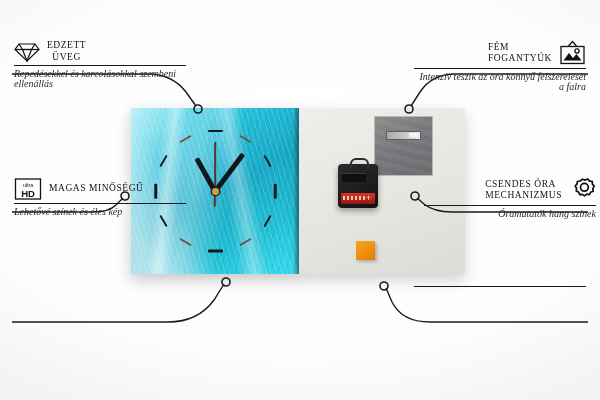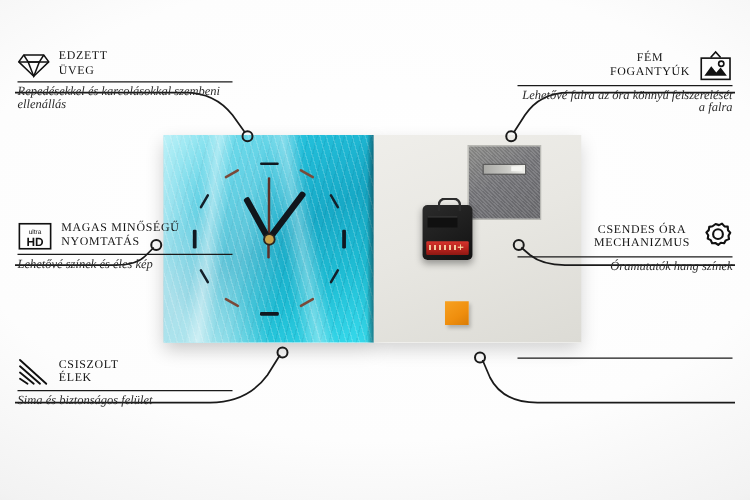--- a/index.html
+++ b/index.html
@@ -186,22 +186,23 @@
   }
   .callout.left .head  { justify-content: flex-start; }
   .callout.right .head { justify-content: flex-end; }
   .callout .title {
     font-size: 9.5px;
     letter-spacing: .55px;
     color: #131313;
     line-height: 11.5px;
     text-transform: uppercase;
     font-family: "Liberation Serif", serif;
-  }
-  .callout.right .title { text-align: center; }
+    text-align: center;
+  }
+  .callout.right .title { text-align: left; }
   .callout .rule {
     height: 1px;
     background: #1a1a1a;
     width: 100%;
   }
   .callout .desc {
     font-size: 10px;
     color: #2a2a2a;
     line-height: 9.6px;
     padding-top: 3px;
@@ -300,66 +301,47 @@
 
   <div class="callout left" style="left:14px; top:177px;">
     <div class="head">
       <svg class="ico" width="28" height="24" viewBox="0 0 28 24">
         <rect x="1.5" y="2" width="25" height="20" fill="none" stroke="#111" stroke-width="1.3"></rect>
         <text x="14" y="10" text-anchor="middle" font-family="Liberation Sans, sans-serif" font-size="5.2" fill="#111">ultra</text>
         <text x="14" y="19.5" text-anchor="middle" font-family="Liberation Sans, sans-serif" font-size="9.5" font-weight="bold" fill="#111">HD</text>
       </svg>
       <div>
         <div class="title">MAGAS MINŐSÉGŰ</div>
-        <div class="title">NYOMTATÁS</div>
       </div>
     </div>
     <div class="rule"></div>
     <div class="desc">Lehetővé színek és éles kép</div>
   </div>
 
-  <div class="callout left" style="left:14px; top:286px;">
-    <div class="head">
-      <svg class="ico" width="26" height="24" viewBox="0 0 26 24">
-        <g stroke="#111" stroke-width="1.5" stroke-linecap="round">
-          <line x1="2" y1="2" x2="23" y2="21"></line>
-          <line x1="2" y1="7" x2="18" y2="21"></line>
-          <line x1="2" y1="12" x2="13" y2="21"></line>
-          <line x1="2" y1="17" x2="8" y2="21"></line>
-        </g>
-      </svg>
-      <div>
-        <div class="title">CSISZOLT</div>
-        <div class="title">ÉLEK</div>
-      </div>
-    </div>
-    <div class="rule"></div>
-    <div class="desc">Sima és biztonságos felület</div>
-  </div>
 
   <div class="callout right" style="left:414px; top:40px;">
     <div class="head">
       <div>
         <div class="title">FÉM</div>
         <div class="title">FOGANTYÚK</div>
       </div>
       <svg class="ico" width="27" height="26" viewBox="0 0 27 26">
         <g fill="none" stroke="#111" stroke-width="1.3">
           <path d="M9.5,6 L13.5,1.5 L17.5,6"></path>
           <rect x="2" y="6.5" width="23" height="17"></rect>
           <path d="M4.5,20.5 L10,13 L14,18 L17.5,14 L22.5,20.5 Z" fill="#111" stroke="none"></path>
           <circle cx="18" cy="11" r="2.1"></circle>
         </g>
       </svg>
     </div>
     <div class="rule"></div>
-    <div class="desc">Lehetővé falra az óra könnyű felszerelését a falra</div>
-  </div>
-
-  <div class="callout right" style="left:414px; top:177px;">
+    <div class="desc">Intenzív teszik az óra könnyű felszerelését a falra</div>
+  </div>
+
+  <div class="callout right" style="left:424px; top:177px;">
     <div class="head">
       <div>
         <div class="title">CSENDES ÓRA</div>
         <div class="title">MECHANIZMUS</div>
       </div>
       <svg class="ico" width="27" height="26" viewBox="0 0 27 26">
         <g fill="none" stroke="#111" stroke-width="1.7" stroke-linejoin="round">
           <path d="M13.5,2.2 L16.2,3.1 L18.6,1.9 L20.6,4.1 L23.2,4.3 L23.4,7.2 L25.2,9.1 L23.8,11.6
                    L24.2,14.3 L21.6,15.3 L20.3,17.6 L17.7,17.2 L15.6,18.9 L13.3,17.4 L10.7,17.6
                    L9.6,15.1 L7.2,13.9 L7.6,11.2 L6.1,9.0 L8.0,7.1 L8.4,4.5 L11.0,4.0 Z"></path>

